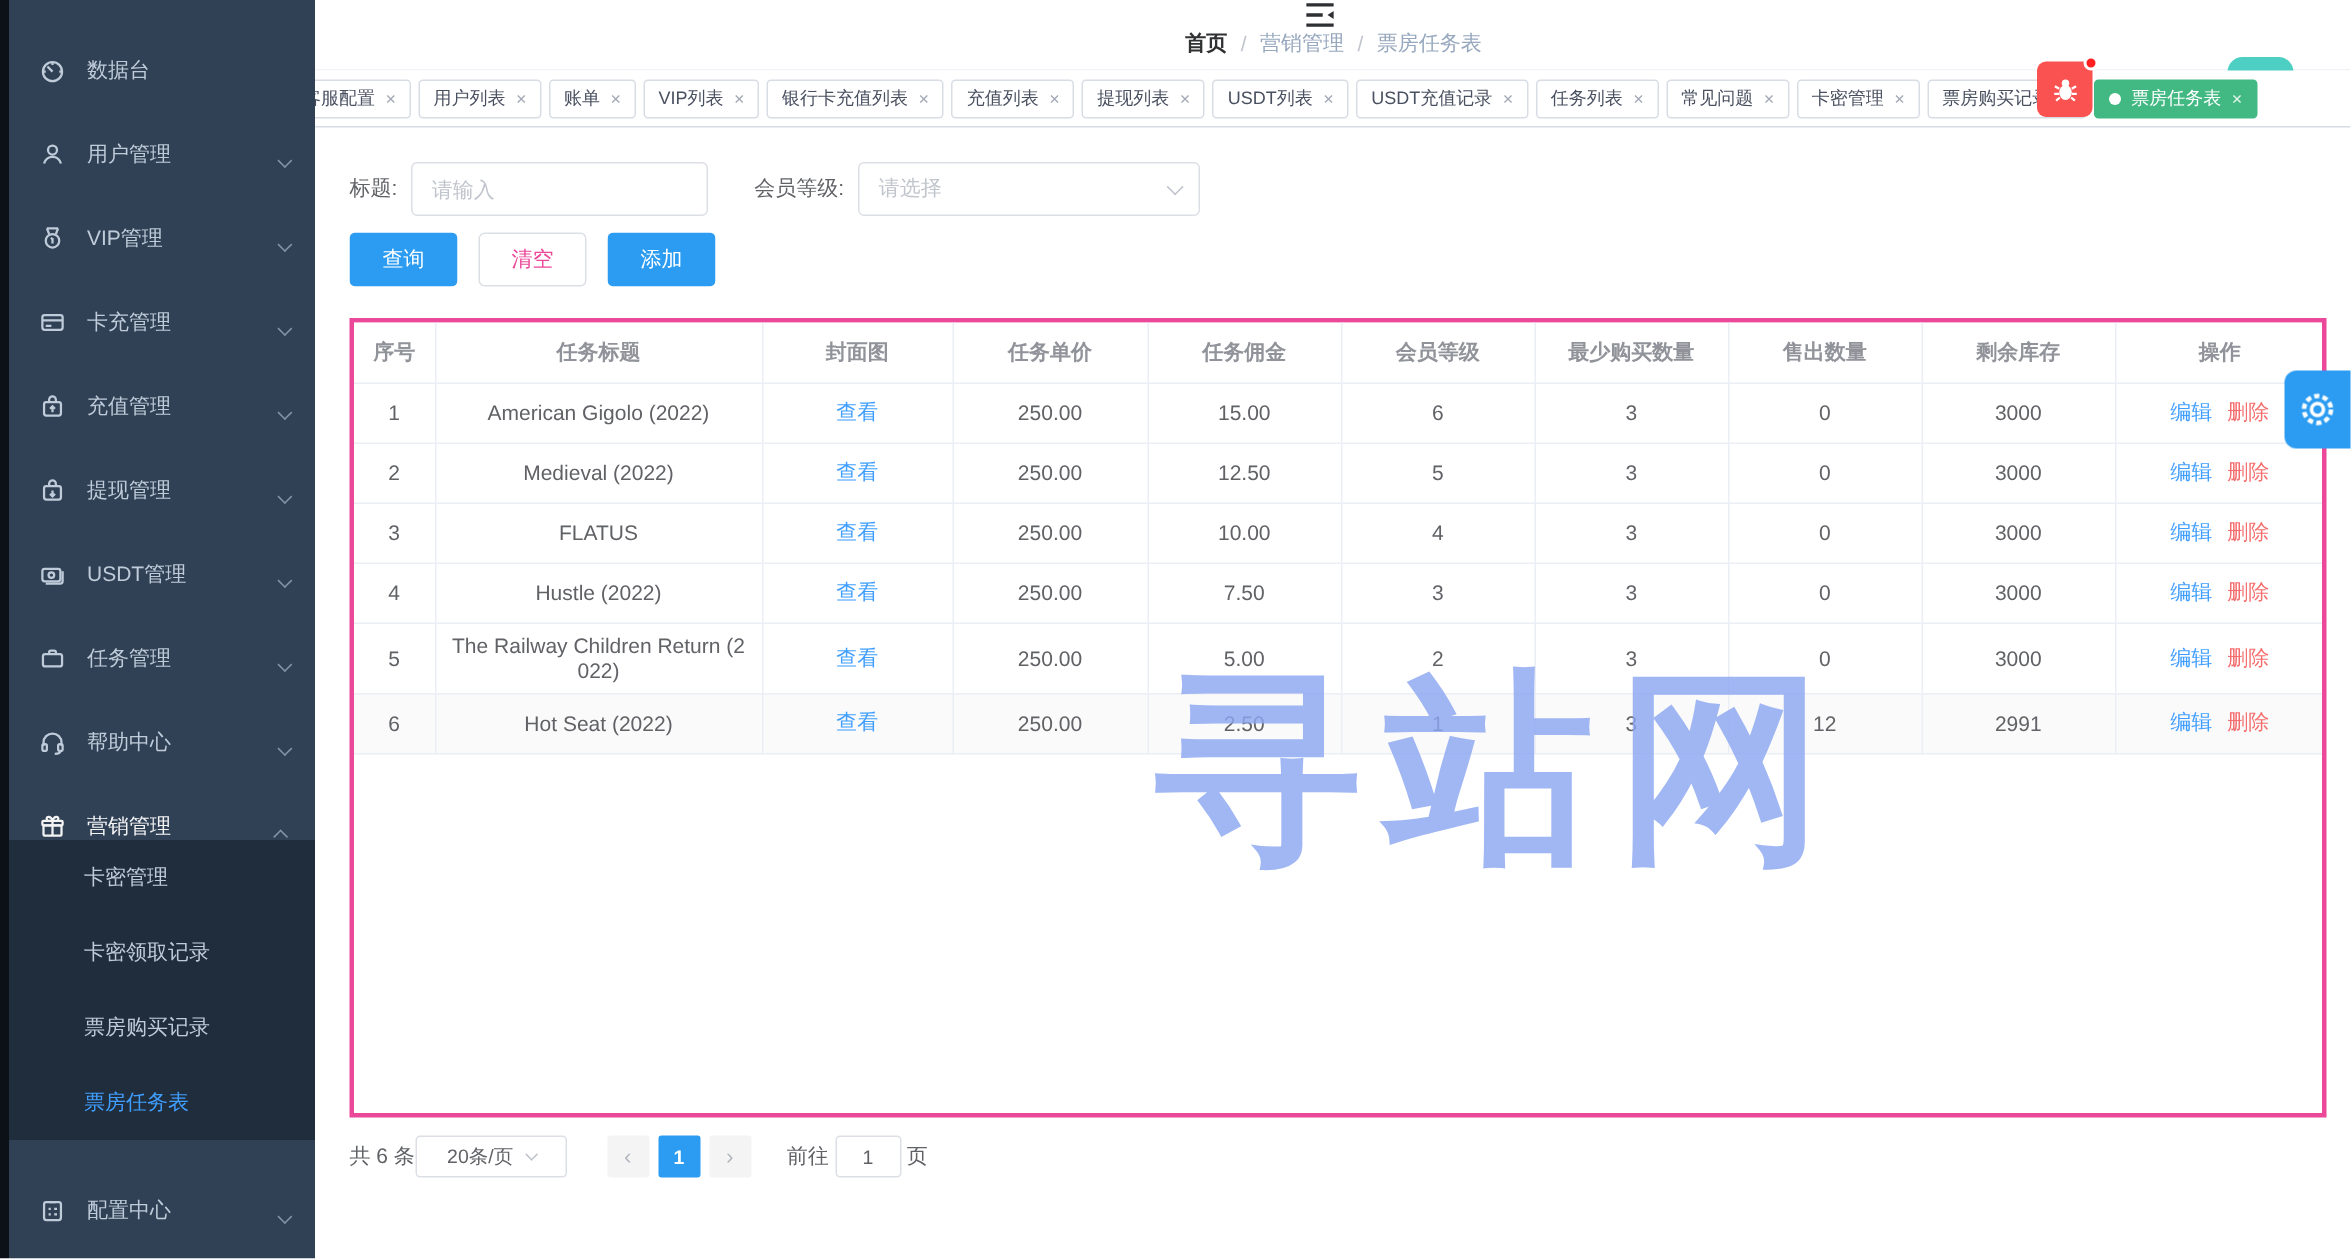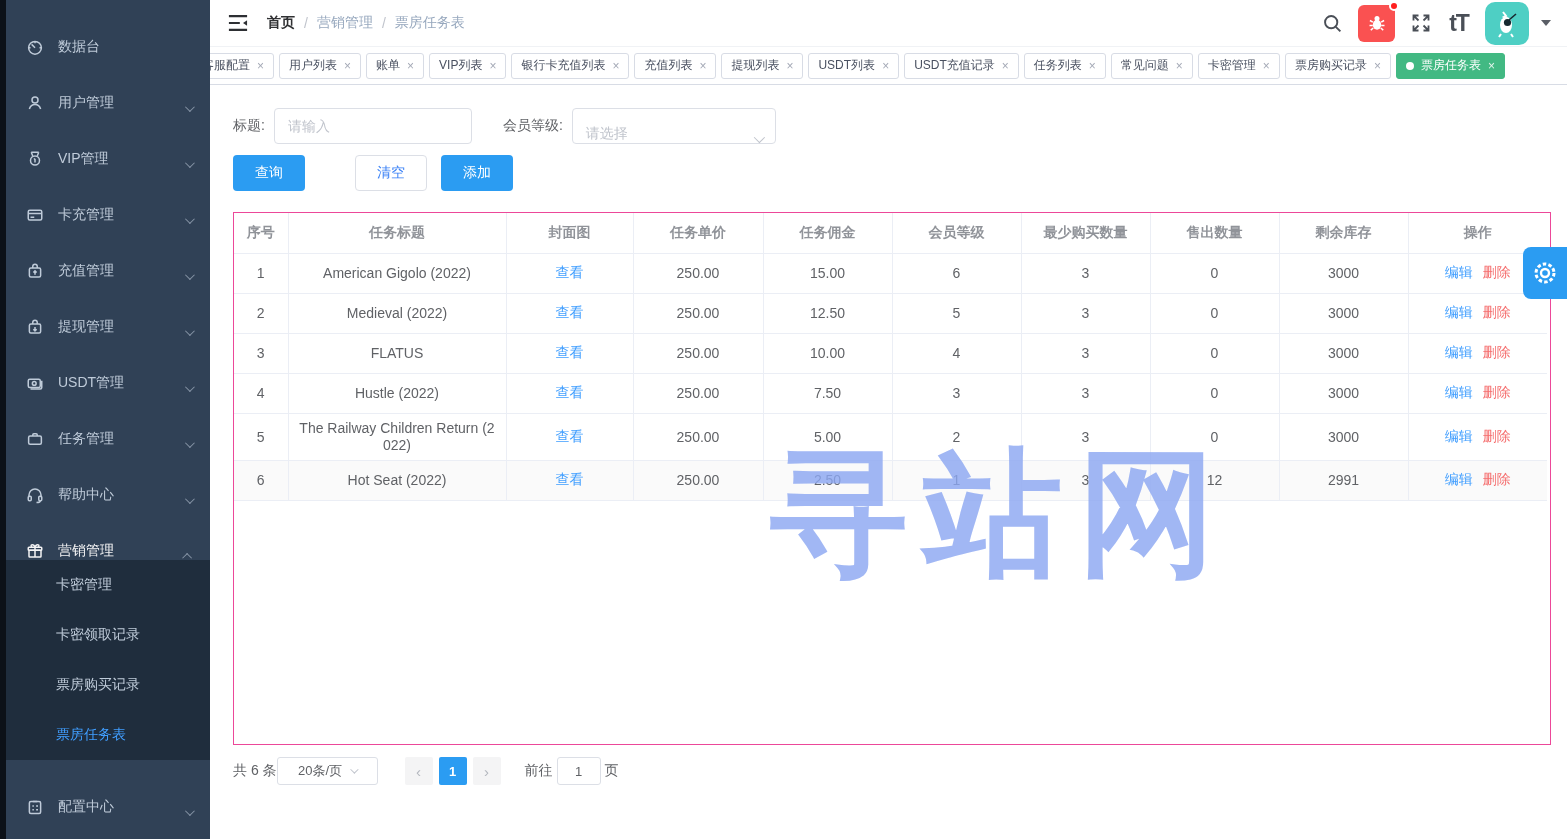--- a/index.html
+++ b/index.html
@@ -24,21 +24,21 @@
   .submenu { background:#1f2d3d; }
   .submenu-item { height:50px; display:flex; align-items:center; padding-left:50px;
     cursor:pointer; color:#bfcbd9; }
   .submenu-item.active { color:#409eff; }
 
   
   .main { flex:1; display:flex; flex-direction:column; background:#fff; min-width:0; }
 
   
   .topbar { height:47px; display:flex; align-items:center; padding:0 16px 0 17px;
-    border-bottom:1px solid #f0f2f5; background:#fff; }
+    border-bottom:1px solid #f0f2f5; background:#fff;flex-direction:column; }
   .hamburger { width:22px; height:20px; cursor:pointer; margin-right:18px; }
   .breadcrumb { font-size:14px; display:flex; align-items:center; gap:9px; }
   .bc-home { color:#303133; font-weight:700; cursor:pointer; }
   .bc-sep { color:#c0c4cc; }
   .bc-item { color:#97a8be; }
   .topbar-right { margin-left:auto; display:flex; align-items:center; gap:14px; }
   .tb-icon { width:24px; height:24px; display:flex; align-items:center; justify-content:center; cursor:pointer; }
   .bug-btn { width:37px; height:37px; background:#fa5151; border-radius:6px; position:relative;
     display:flex; align-items:center; justify-content:center; cursor:pointer; }
   .bug-btn .dot { position:absolute; top:-4px; right:-4px; width:10px; height:10px;
@@ -63,33 +63,33 @@
 
   
   .content { position:relative; flex:1; padding:23px 16px 0 23px; }
   .filter-row { display:flex; align-items:center; height:36px; margin-bottom:11px; font-size:14px; color:#606266; }
   .f-label { margin-right:9px; }
   .f-input { width:198px; height:36px; border:1px solid #dcdfe6; border-radius:4px;
     padding:0 13px; font-size:14px; color:#606266; outline:none;
     font-family:"Liberation Sans","DejaVu Sans",sans-serif; }
   .f-input::placeholder { color:#c0c4cc; }
   .f-label2 { margin:0 9px 0 31px; }
-  .f-select { width:204px; height:36px; border:1px solid #dcdfe6; border-radius:4px;
-    display:flex; align-items:flex-end; padding:0 13px; cursor:pointer; }
+  .f-select { width:228px; height:36px; border:1px solid #dcdfe6; border-radius:4px;
+    display:flex; align-items:center; padding:0 13px; cursor:pointer; }
   .f-select .ph { color:#c0c4cc; flex:1; }
   .sel-chev { width:8px; height:8px; border-right:1.5px solid #c0c4cc; border-bottom:1.5px solid #c0c4cc;
     transform:rotate(45deg) translateY(-2px); }
   .btn-row { display:flex; gap:14px; margin-bottom:21px; }
   .btn { height:36px; padding:0 21px; border-radius:4px; font-size:14px; border:1px solid transparent;
     cursor:pointer; font-family:inherit; }
   .btn.primary { background:#2b9cf2; color:#fff; }
-  .btn.plain { background:#fff; border-color:#dcdfe6; color:#3b82f6;margin-left:36px; }
-
-  
-  .table-card { border:1px solid #ec4899; height:533px; overflow:hidden; }
+  .btn.plain { background:#fff; border-color:#dcdfe6; color:#ec4899; }
+
+  
+  .table-card { border:3px solid #ec4899; height:533px; overflow:hidden; }
   table.grid { border-collapse:collapse; width:1313px; table-layout:fixed; font-size:14px; }
   .grid th { height:40px; color:#909399; font-weight:700; border-bottom:1px solid #ebeef5;
     border-right:1px solid #ebeef5; text-align:center; background:#fff; }
   .grid td { height:40px; color:#606266; border-bottom:1px solid #ebeef5; border-right:1px solid #ebeef5;
     text-align:center; padding:6px 10px; background:transparent; }
   .grid th:last-child,.grid td:last-child { border-right:none; }
   .grid tr.striped td { background:#fafafa; }
   .cell-title { word-break:break-all; line-height:17px; }
   a.view-link { color:#409eff; text-decoration:none; cursor:pointer; }
   a.edit-link { color:#409eff; text-decoration:none; margin-right:10px; cursor:pointer; }

